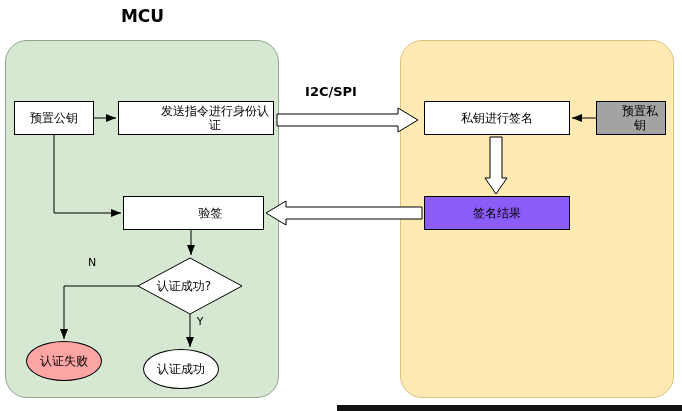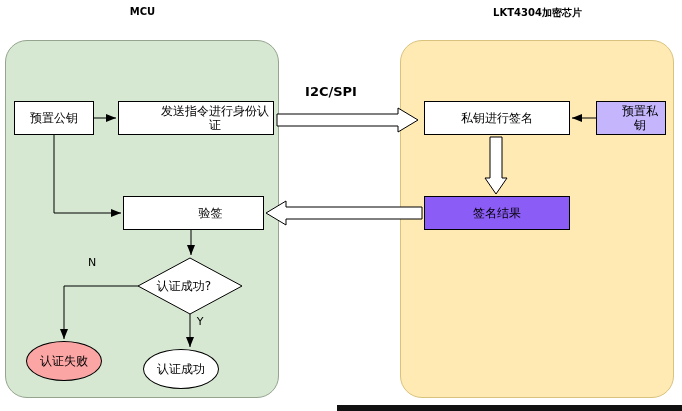--- a/index.html
+++ b/index.html
@@ -1,20 +1,20 @@
 <!DOCTYPE html>
 <html><head>
 <meta charset="utf-8">
 <style>
   html,body{margin:0;padding:0;background:#fff;}
   .canvas{
     position:relative;width:682px;height:411px;background:#ffffff;overflow:hidden;
     font-family:"DejaVu Sans","Liberation Sans",sans-serif;color:#000;
   }
-  .title{position:absolute;top:6px;font-size:10px;font-weight:bold;text-align:center;}
+  .title{position:absolute;top:6px;font-size:17px;font-weight:bold;text-align:center;}
   .title.mcu-t{left:5px;width:275px;}
   .title.chip-t{left:400px;width:275px;}
   .container{position:absolute;top:40px;width:274px;height:358px;border:1px solid #999;border-radius:22px;box-sizing:border-box;}
   .container.mcu{left:5px;}
   .container.chip{left:400px;}
   svg.connectors{position:absolute;left:0;top:0;pointer-events:none;}
   .node{
     position:absolute;background:#fff;border:1px solid #000;box-sizing:border-box;
     display:flex;align-items:center;justify-content:center;text-align:center;
     font-size:12px;line-height:1.2;padding:2px;
@@ -38,21 +38,20 @@
   .n-label{left:84px;top:256px;width:16px;}
   .y-label{left:193px;top:315px;width:14px;}
   .bottom-strip{position:absolute;left:337px;top:405px;width:345px;height:6px;background:#111;}
 </style>
 </head>
 <body>
 
 <div class="canvas">
 
   <div class="title mcu-t">MCU</div>
-  <div class="title chip-t">LKT4304加密芯片</div>
 
   <div class="container mcu" style="background: rgb(214, 232, 210); border-color: rgb(148, 164, 142);"></div>
   <div class="container chip" style="background: rgb(255, 234, 179); border-color: rgb(217, 194, 126);"></div>
 
   <svg class="connectors" width="682" height="411">
     <defs>
       <marker id="arr" markerWidth="10" markerHeight="8" refX="10" refY="4" orient="auto" markerUnits="userSpaceOnUse">
         <path d="M0,0 L10,4 L0,8 Z" fill="#000"></path>
       </marker>
     </defs>
@@ -74,21 +73,21 @@
     <path d="M490,137 L490,178 L485,178 L496,194 L507,178 L502,178 L502,137 Z" fill="#fff" stroke="#000" stroke-width="1"></path>
 
     <path d="M422,207 L286,207 L286,201 L266,213 L286,225 L286,219 L422,219 Z" fill="#fff" stroke="#000" stroke-width="1"></path>
 
     <polygon points="190,258 242,286 190,314 138,286" fill="#fff" stroke="#000" stroke-width="1"></polygon>
   </svg>
 
   <div class="node n-preset-pub" style="background: rgb(255, 255, 255); border-color: rgb(0, 0, 0);">预置公钥</div>
   <div class="node n-send" style="background: rgb(255, 255, 255); border-color: rgb(0, 0, 0);">发送指令进行身份认证</div>
   <div class="node n-sign" style="background: rgb(255, 255, 255); border-color: rgb(0, 0, 0);">私钥进行签名</div>
-  <div class="node n-preset-priv" style="background: #c4b5fd; border-color: rgb(0, 0, 0); padding-left: 20px;">预置私钥</div>
+  <div class="node n-preset-priv" style="background: #a3a3a3; border-color: rgb(0, 0, 0); padding-left: 20px;">预置私钥</div>
   <div class="node n-result" style="background: #8b5cf6; border-color: rgb(0, 0, 0);">签名结果</div>
   <div class="node n-verify" style="background: rgb(255, 255, 255); border-color: rgb(0, 0, 0); padding-left: 36px;">验签</div>
   <div class="node n-ellipse n-fail" style="background: #fca5a5; border-color: rgb(0, 0, 0);">认证失败</div>
   <div class="node n-ellipse n-success" style="background: rgb(255, 255, 255); border-color: rgb(0, 0, 0);">认证成功</div>
 
   <div class="center-label diamond-label">认证成功?</div>
   <div class="float-label bus-label">I2C/SPI</div>
   <div class="float-label n-label">N</div>
   <div class="float-label y-label">Y</div>
 

